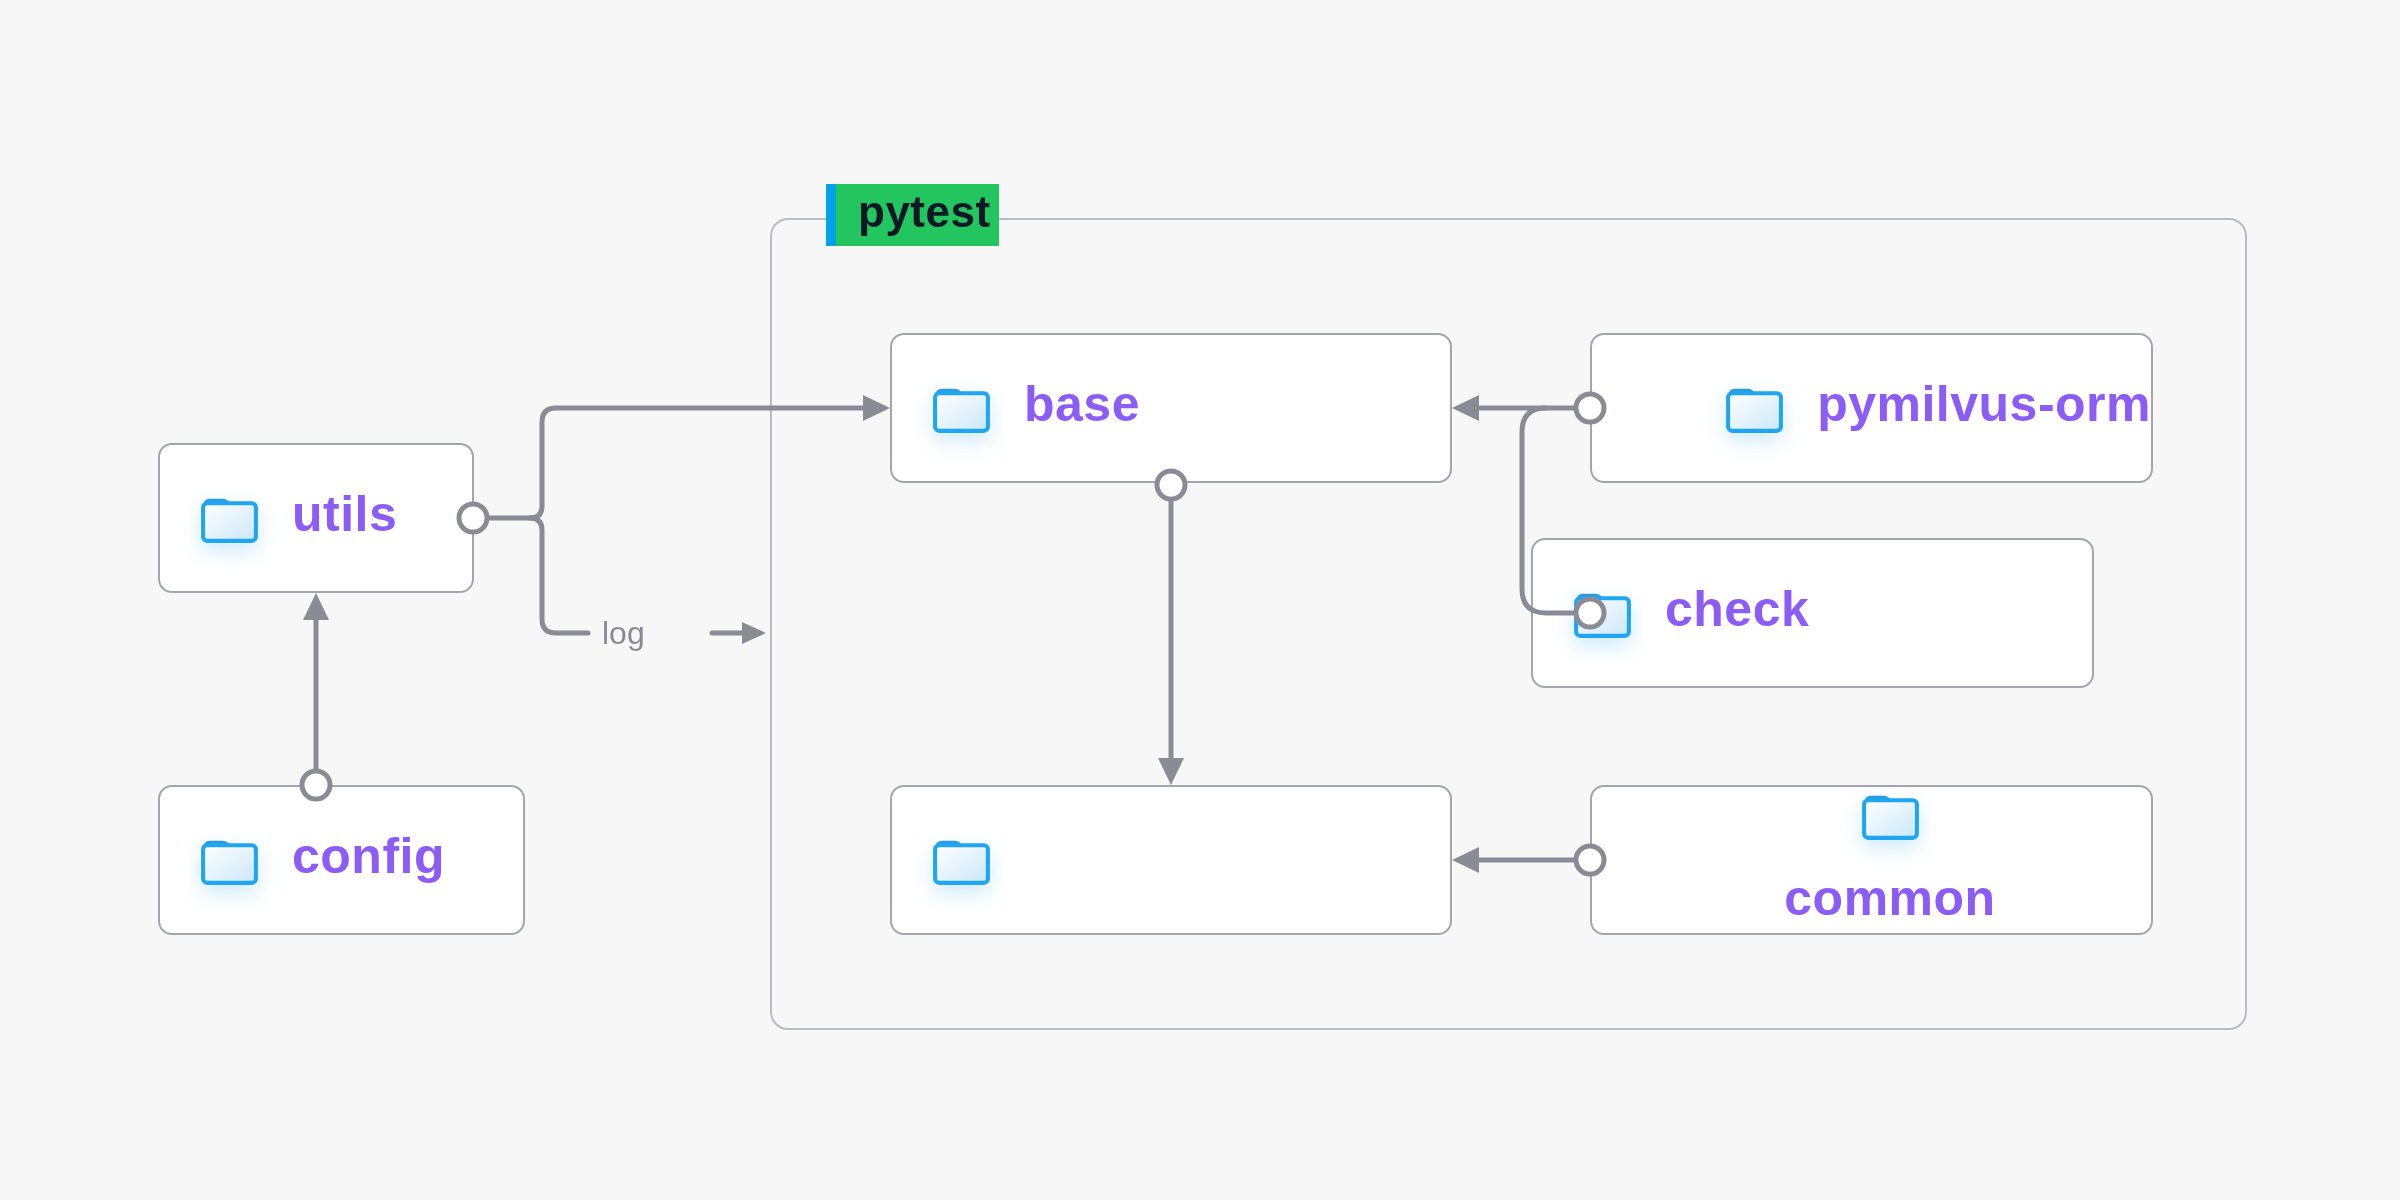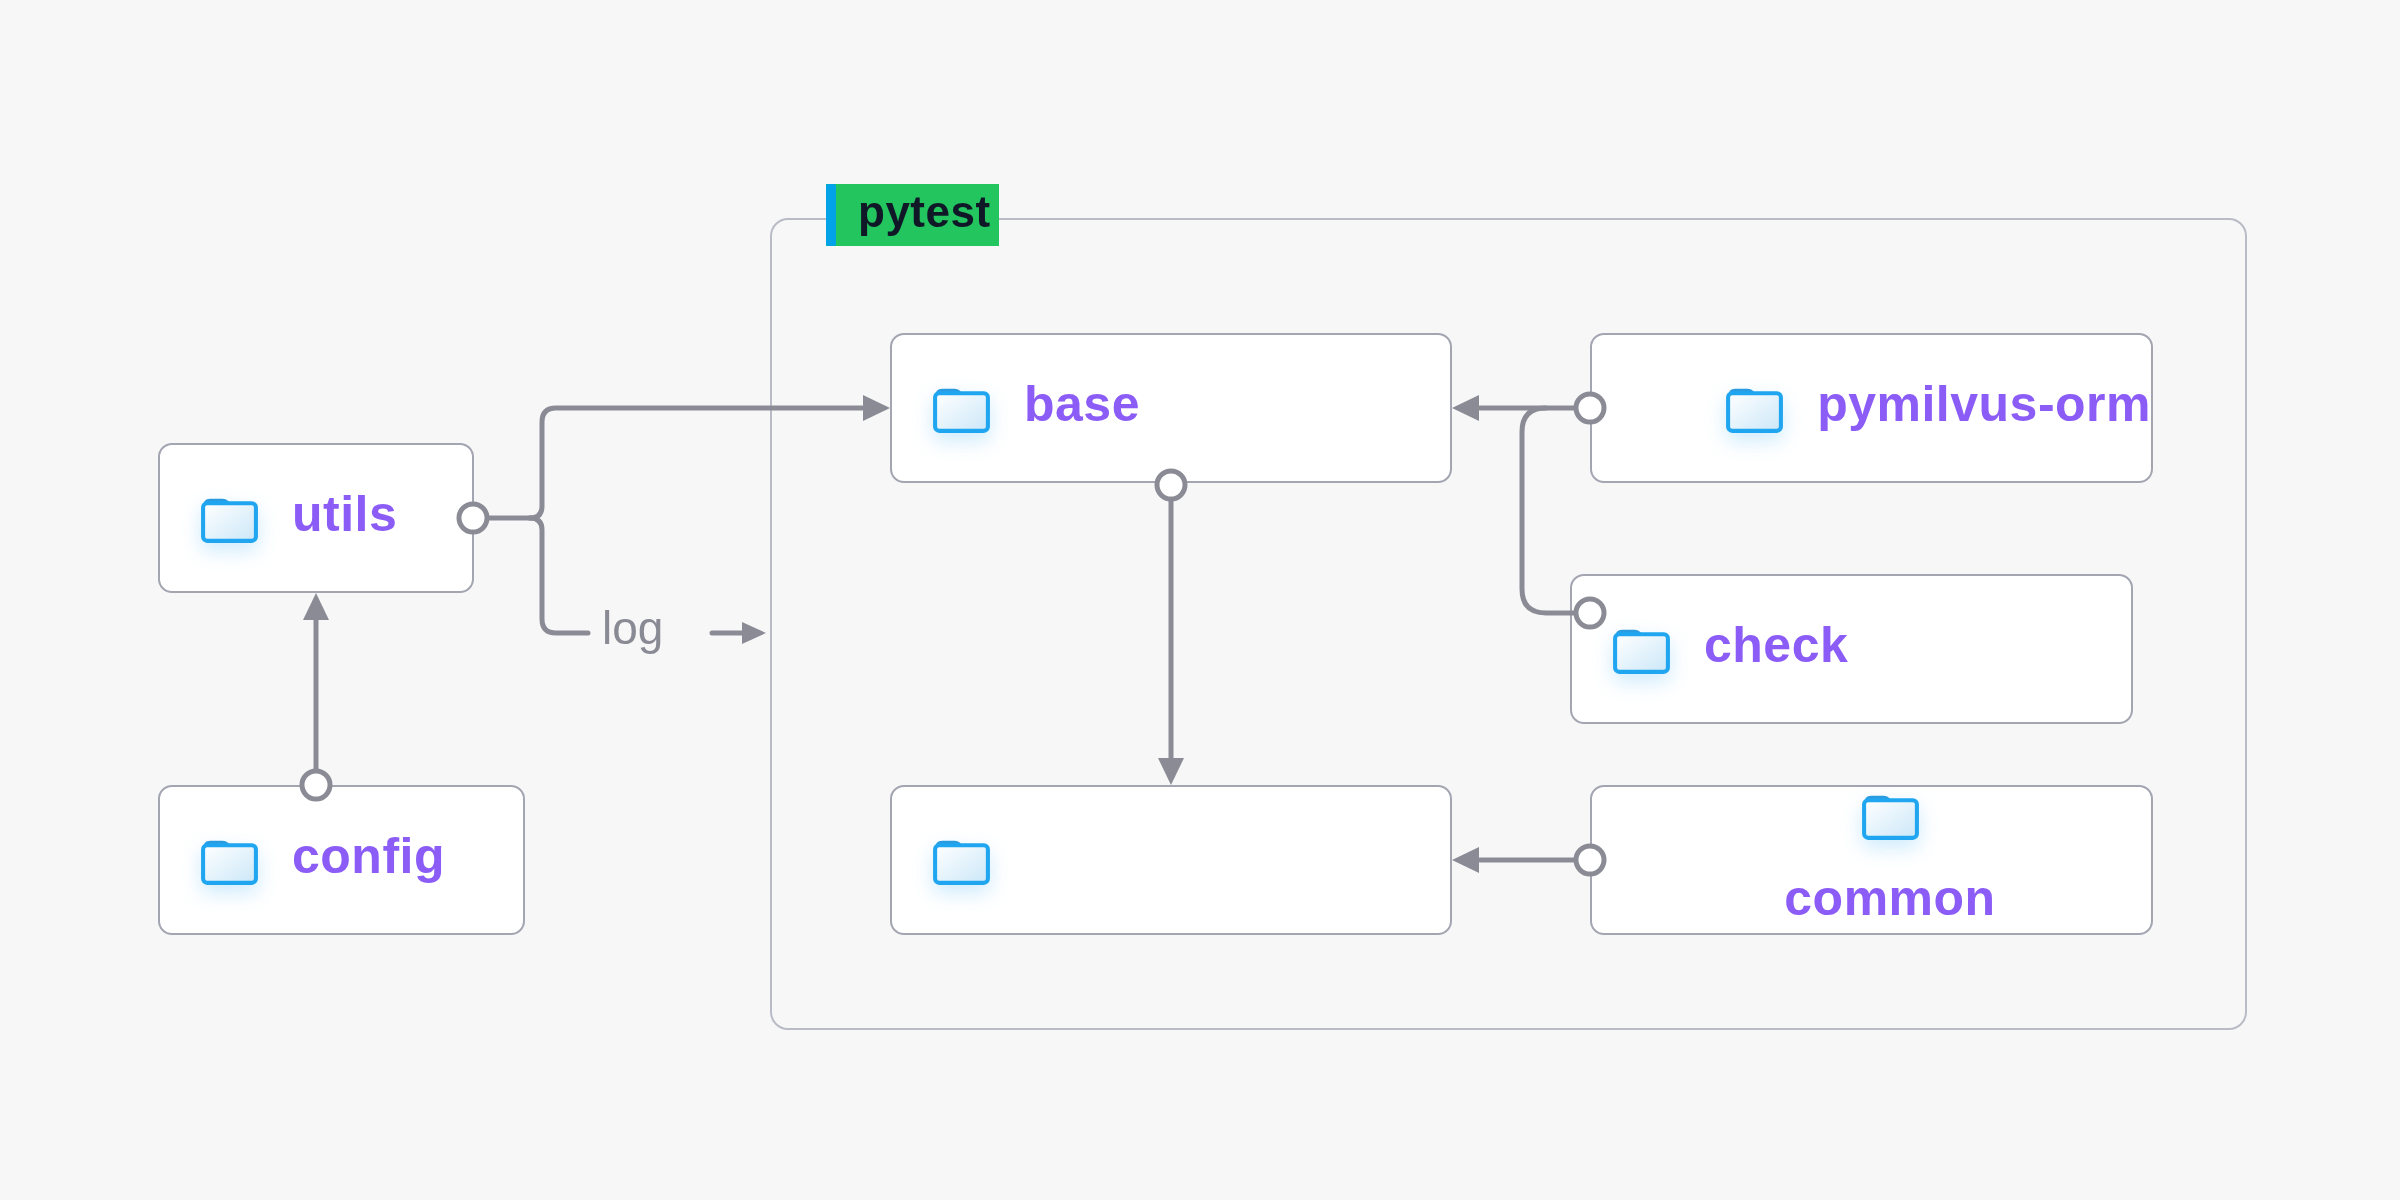--- a/index.html
+++ b/index.html
@@ -74,21 +74,21 @@
   .folder {
     width: 65px; height: 56px;
     flex: 0 0 auto;
     filter: drop-shadow(0 8px 10px rgba(32, 166, 240, 0.22));
   }
   #node-utils     { left: 158px;  top: 443px; width: 316px; align-items: center; }
   #node-config    { left: 158px;  top: 785px; width: 367px; }
   #node-base      { left: 890px;  top: 333px; width: 562px; }
   #node-testcases { left: 890px;  top: 785px; width: 562px; }
   #node-pymilvus  { left: 1590px; top: 333px; width: 563px; justify-content: flex-end; }
-  #node-check     { left: 1570px; top: 538px; width: 563px; margin-top: 36px; }
+  #node-check     { left: 1531px; top: 538px; width: 563px; }
   #node-common    { left: 1590px; top: 785px; width: 563px; flex-direction: column; }
   
   svg.edges {
     position: absolute;
     left: 0; top: 0;
     z-index: 3;
     pointer-events: none;
   }
   svg.edges path {
     fill: none;
@@ -97,22 +97,22 @@
     stroke-linecap: round;
   }
   svg.edges polygon { fill: #8b8b96; stroke: none; }
   svg.edges circle  { fill: #ffffff; stroke: #8b8b96; stroke-width: 5; }
   
   .log-label {
     position: absolute;
     left: 602px; top: 605px;
     height: 56px;
     display: flex;
-    align-items: flex-start;
-    font-size: 46px;
+    align-items: center;
+    font-size: 32px;
     font-weight: 500;
     color: #8a8a95;
     z-index: 3;
     line-height: 1;
   }
 </style>
 </head>
 <body>
 
 <div class="canvas">

